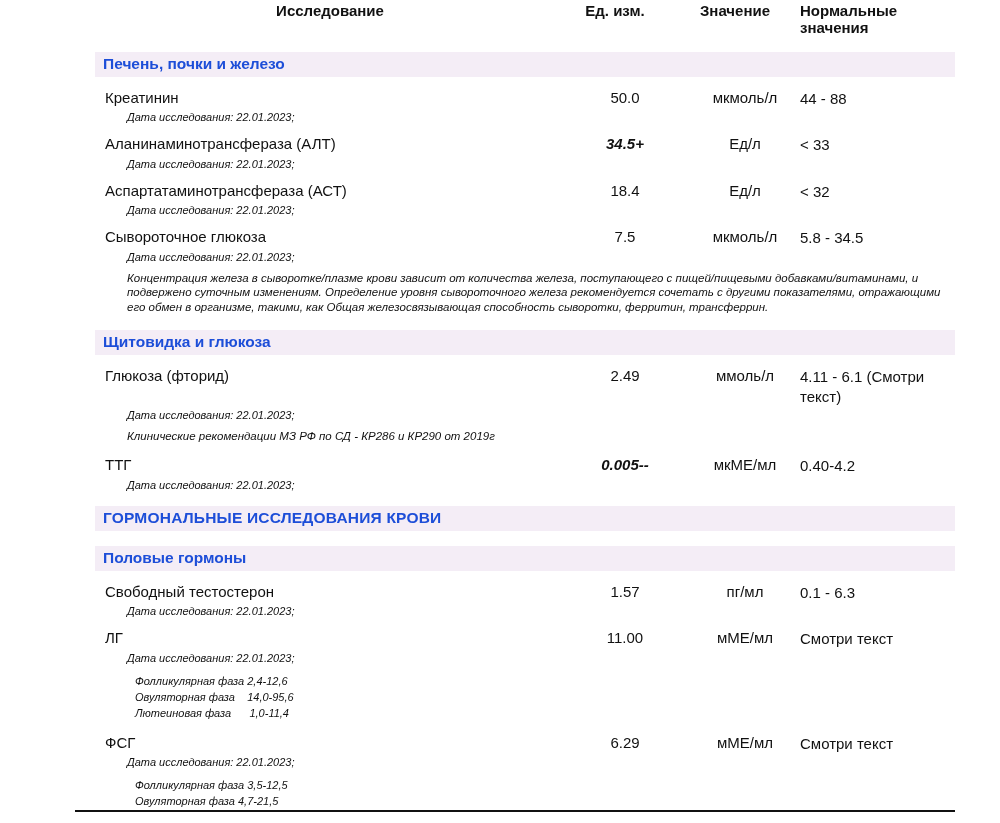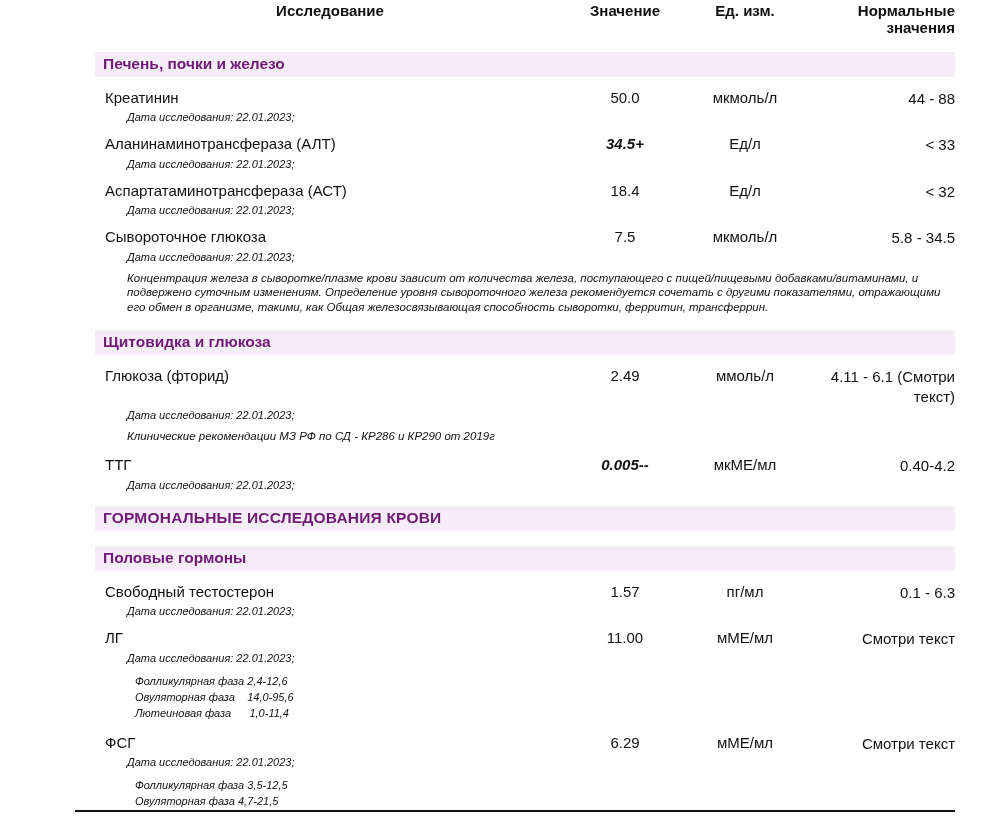--- a/index.html
+++ b/index.html
@@ -11,32 +11,32 @@
     overflow: hidden;
   }
   .page { position: relative; width: 1000px; height: 823px; }
   .content { margin-left: 75px; width: 880px; padding-top: 2px; }
 
   
   .thead { display: flex; font-weight: bold; font-size: 15px; line-height: 1.15; }
   .cell.name   { width: 485px; }
   .cell.value  { width: 130px; text-align: center; }
   .cell.unit   { width: 110px; text-align: center; }
-  .cell.normal { width: 155px; text-align: right; }
+  .cell.normal { width: 155px; text-align: left; }
   .thead .name { text-align: center; padding-left: 25px; }
 
   
   .section-bar {
     margin: 15px 0 4px 20px;
     width: 860px;
     background: #f4edf6;
     font-weight: bold;
     font-size: 15.5px;
     padding: 3px 8px 4px 8px;
-    color: #701a75;
+    color: #1d4ed8;
   }
   .section-bar.caps { letter-spacing: 0.2px; }
 
   
   .row { display: flex; margin-top: 12px; font-size: 15px; align-items: flex-start; }
   .row .name { font-weight: normal; padding-left: 30px; }
   .row .normal { line-height: 1.3; }
   .flagged { font-weight: bold; font-style: italic; }
 
   .date {
@@ -76,22 +76,22 @@
   }
 </style>
 </head>
 <body>
 
 <div class="page">
   <div class="content">
 
     <div class="thead">
       <div class="cell name">Исследование</div>
+      <div class="cell unit">Ед. изм.</div>
       <div class="cell value">Значение</div>
-      <div class="cell unit">Ед. изм.</div>
       <div class="cell normal">Нормальные значения</div>
     </div>
 
     <div class="section-bar">Печень, почки и железо</div>
 
     <div class="row">
       <div class="cell name">Креатинин</div>
       <div class="cell value">50.0</div>
       <div class="cell unit">мкмоль/л</div>
       <div class="cell normal">44 - 88</div>

